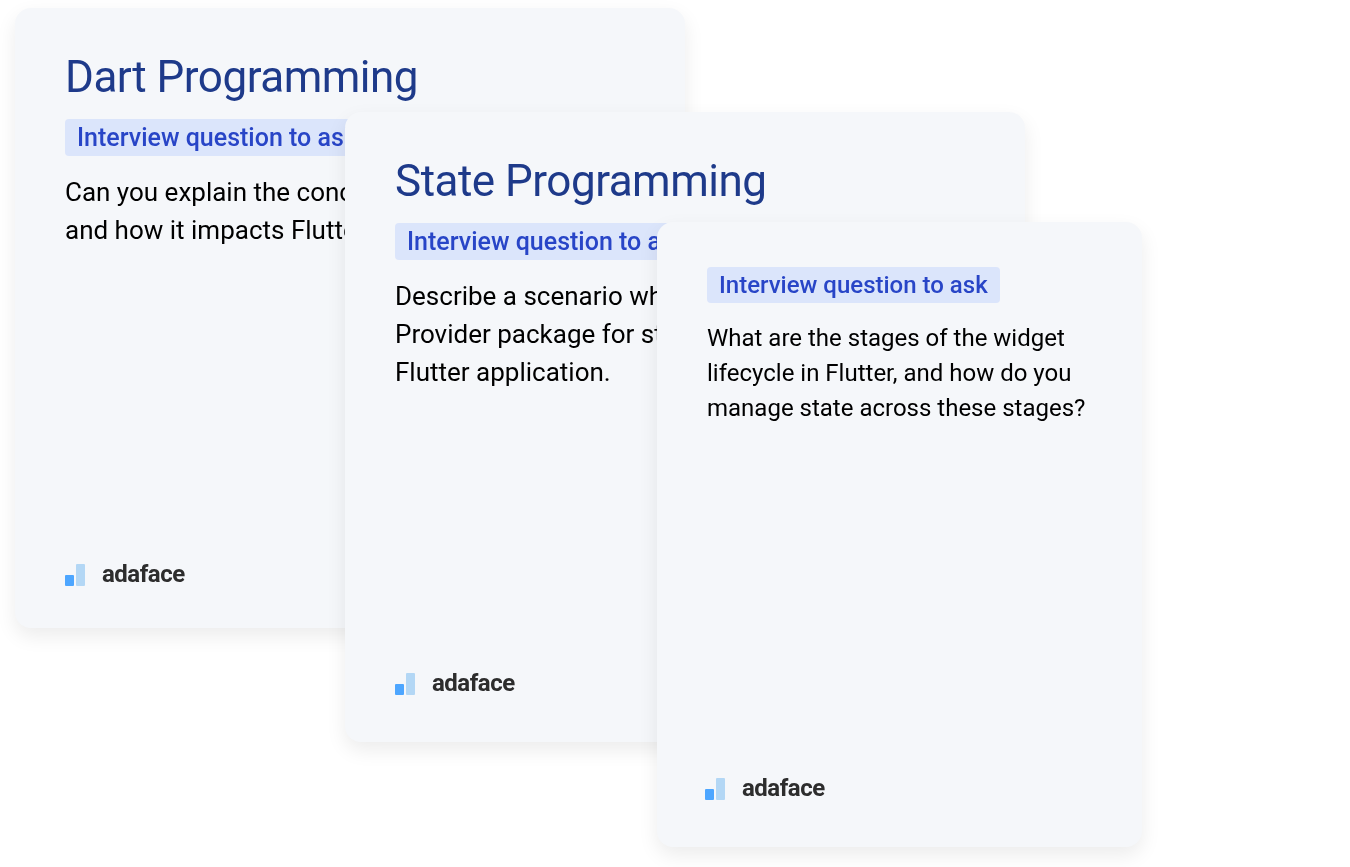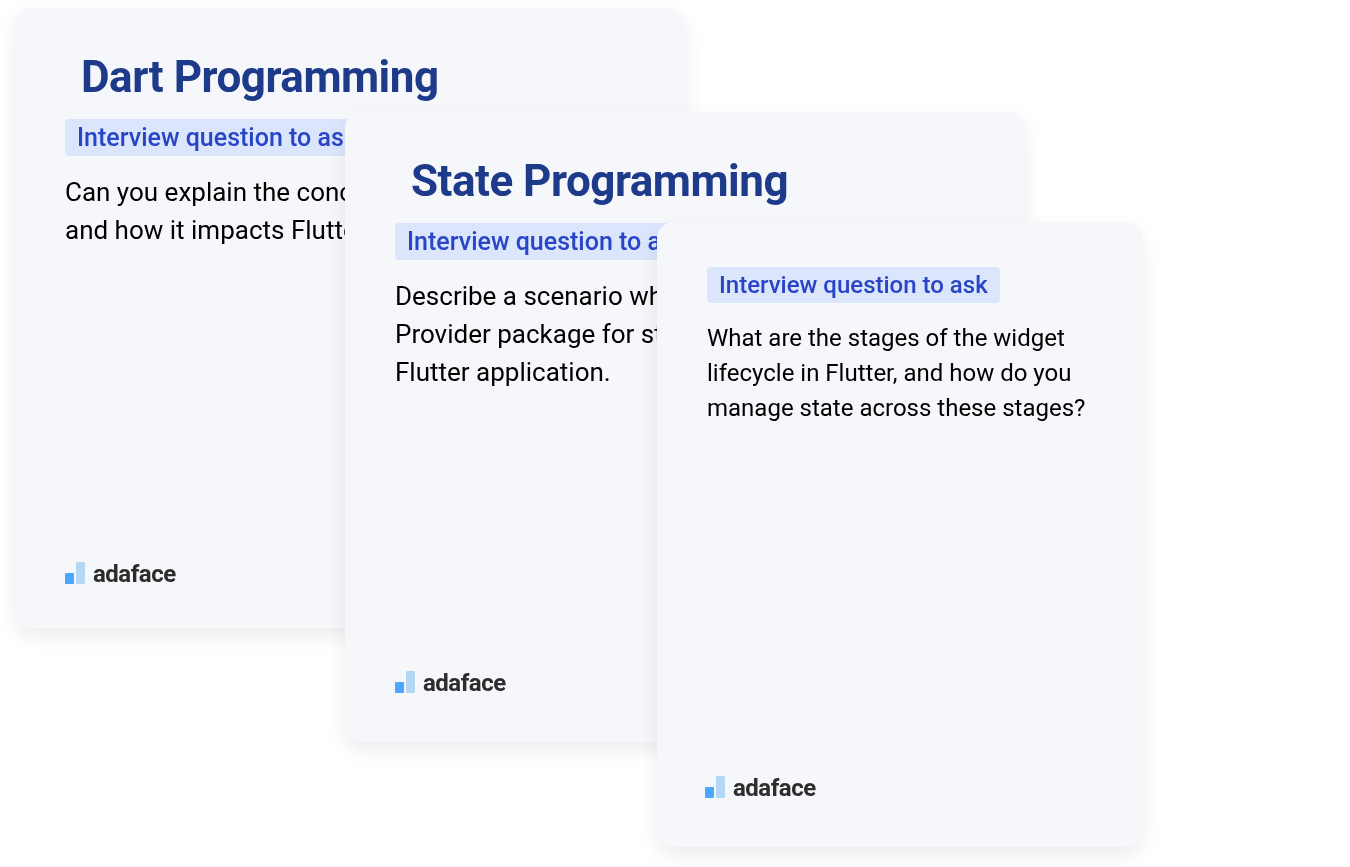--- a/index.html
+++ b/index.html
@@ -38,26 +38,25 @@
     }
     .card-3 {
       left: 657px;
       top: 222px;
       width: 485px;
       height: 625px;
       z-index: 3;
     }
     .card-title {
       font-size: 44px;
-      font-weight: 700;
+      font-weight: 400;
       color: #1e3a8a;
       letter-spacing: -0.5px;
       margin-bottom: 18px;
       line-height: 1.1;
-      margin-left: 16px;
     }
     .card-3 .card-title {
       font-size: 42px;
     }
     .badge {
       display: inline-block;
       background: #dbe5fb;
       color: #2845c7;
       font-size: 25px;
       font-weight: 500;
@@ -75,21 +74,22 @@
       font-weight: 400;
     }
     .card-3 .question-text {
       font-size: 24px;
     }
     .logo {
       position: absolute;
       bottom: 42px;
       left: 50px;
       display: flex;
-      gap: 4px;
+      align-items: center;
+      gap: 13px;
     }
     .logo-icon {
       width: 24px;
       height: 24px;
       position: relative;
       display: flex;
       align-items: flex-end;
       gap: 2px;
     }
     .logo-bar-1 {

